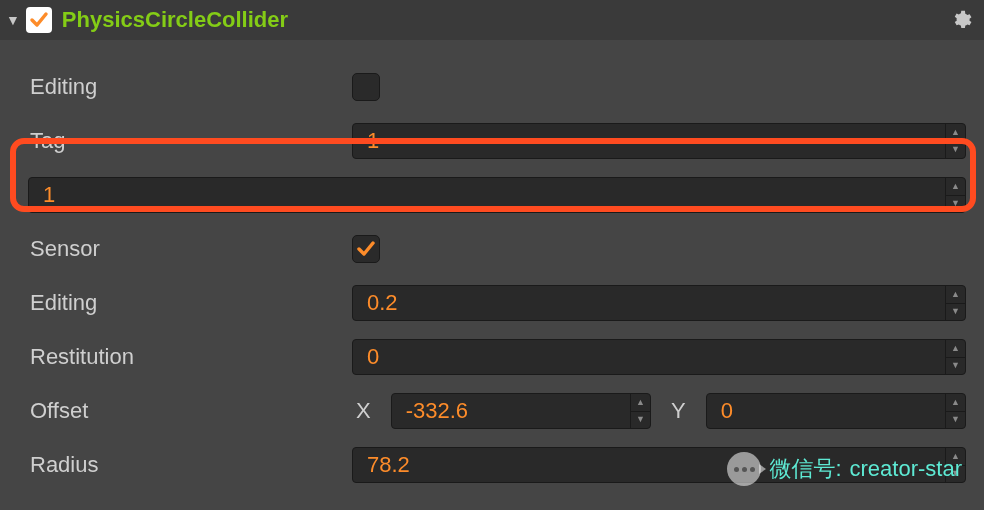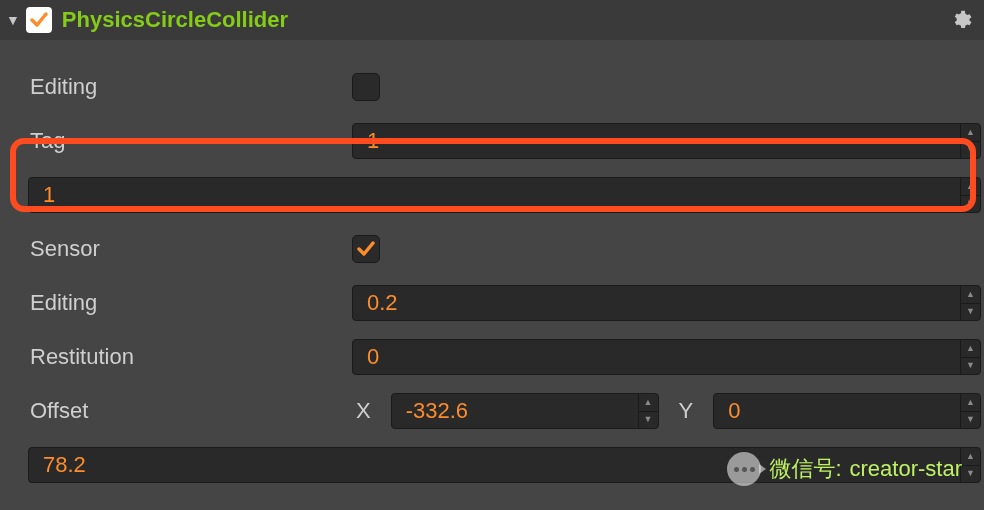--- a/index.html
+++ b/index.html
@@ -40,21 +40,21 @@
   }
   .enable-box svg { display: block; }
   .header-title {
     font-weight: 600;
     color: #84cc16;
     flex: 1;
   }
   .gear-icon { color: #c7c7c7; cursor: pointer; }
   .gear-icon svg { display: block; }
   .body {
-    padding: 20px 3px 0 28px;
+    padding: 20px 18px 0 28px;
     position: relative;
   }
   .row {
     display: flex;
     align-items: center;
     height: 54px;
   }
   .label {
     width: 324px;
     color: #cfcfcf;
@@ -127,21 +127,21 @@
     height: 74px;
     pointer-events: none;
   }
   .watermark {
     position: absolute;
     right: 22px;
     bottom: 6px;
     display: flex;
     align-items: center;
     gap: 8px;
-    color: #bef264;
+    color: #5eead4;
     font-size: 22px;
     pointer-events: none;
   }
   .watermark .bubble {
     background: rgba(230,230,230,0.6);
     border-radius: 50%;
     width: 34px;
     height: 34px;
     display: flex;
     align-items: center;
@@ -267,20 +267,21 @@
           <span class="value">0</span>
           <div class="spinner">
               <div>▲</div>
               <div>▼</div>
             </div>
         </div>
       </div>
     </div>
 
     <div class="row">
+      <div class="label">Radius</div>
       <div class="control">
         <div class="numbox">
           <span class="value">78.2</span>
           <div class="spinner">
               <div>▲</div>
               <div>▼</div>
             </div>
         </div>
       </div>
     </div>

